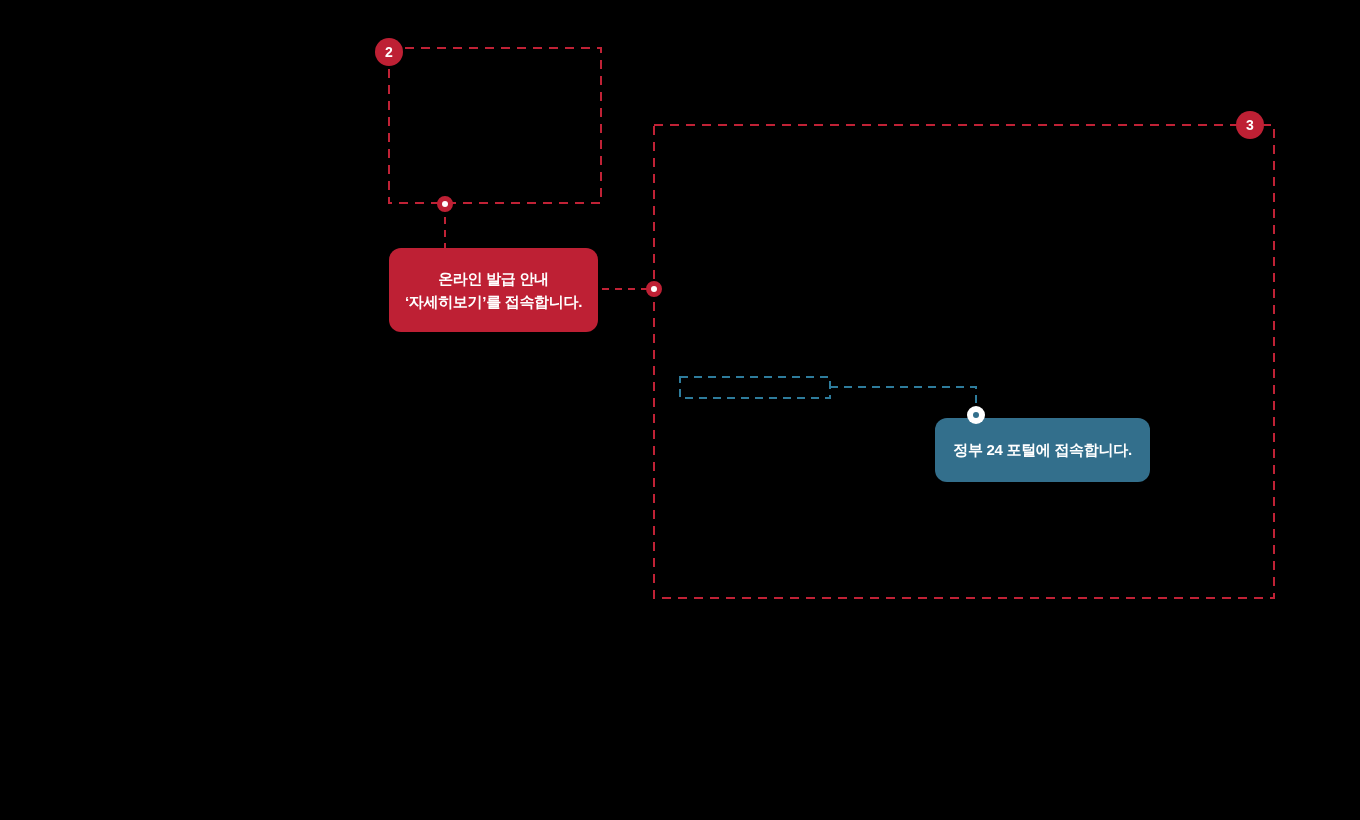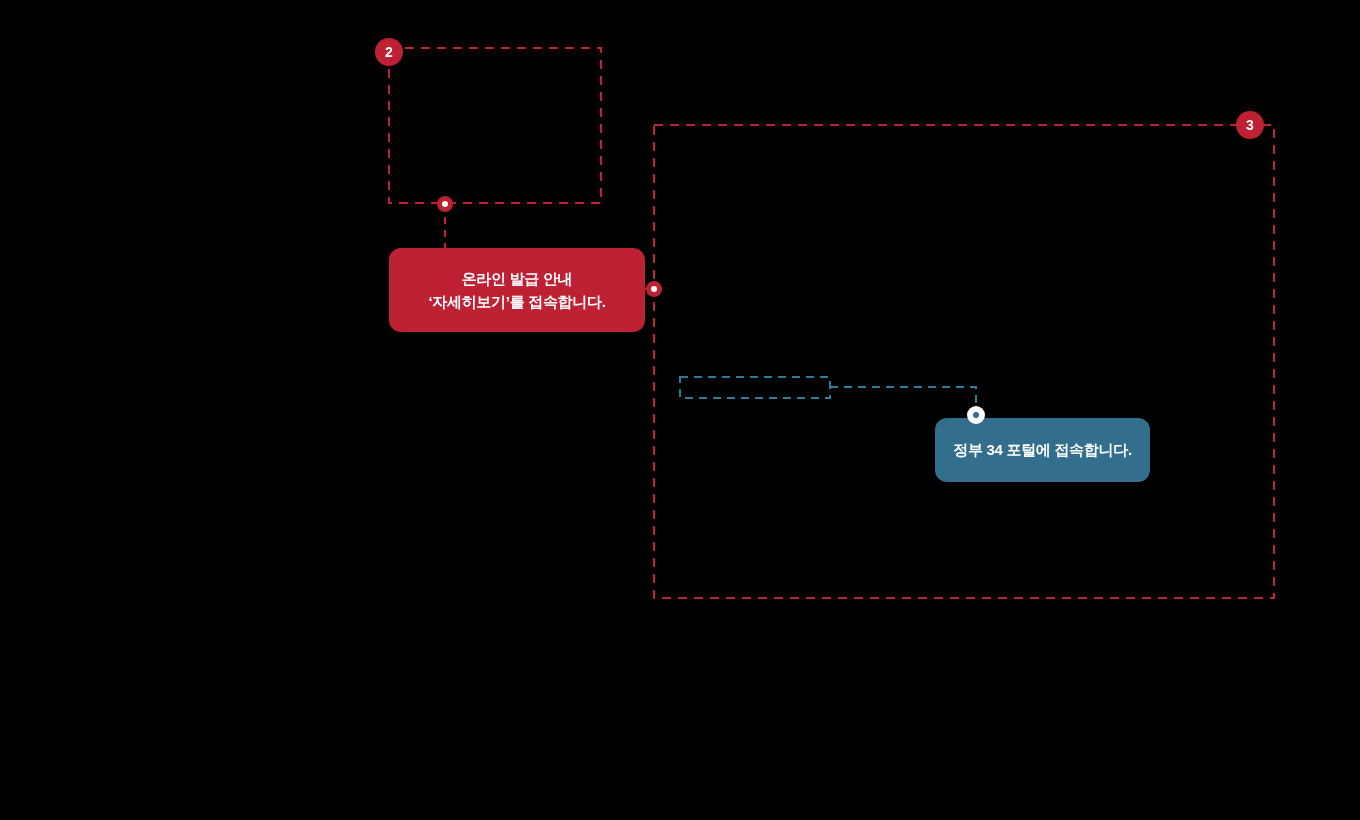--- a/index.html
+++ b/index.html
@@ -63,21 +63,21 @@
   }
   .tooltip .tip-line {
     display: block;
     white-space: nowrap;
     font-weight: 700;
   }
 
   #tooltip-red {
     left: 389px;
     top: 248px;
-    width: 256px;
+    width: 209px;
     height: 84px;
     background: #be2034;
     border-radius: 12px;
   }
   #tooltip-red .tip-line {
     font-size: 15px;
     line-height: 23px;
     letter-spacing: -0.3px;
   }
 
@@ -167,16 +167,16 @@
   <div class="dot dot-red" id="dot-step3"></div>
 
   <div class="dot dot-blue" id="dot-blue-1"></div>
 
   <div class="tooltip" id="tooltip-red">
     <span class="tip-line">온라인 발급 안내</span>
     <span class="tip-line">‘자세히보기’를 접속합니다.</span>
   </div>
 
   <div class="tooltip" id="tooltip-blue">
-    <span class="tip-line">정부 34 포털에 접속합니다.</span>
+    <span class="tip-line">정부 24 포털에 접속합니다.</span>
   </div>
 
 </div>
 
 </body></html>

